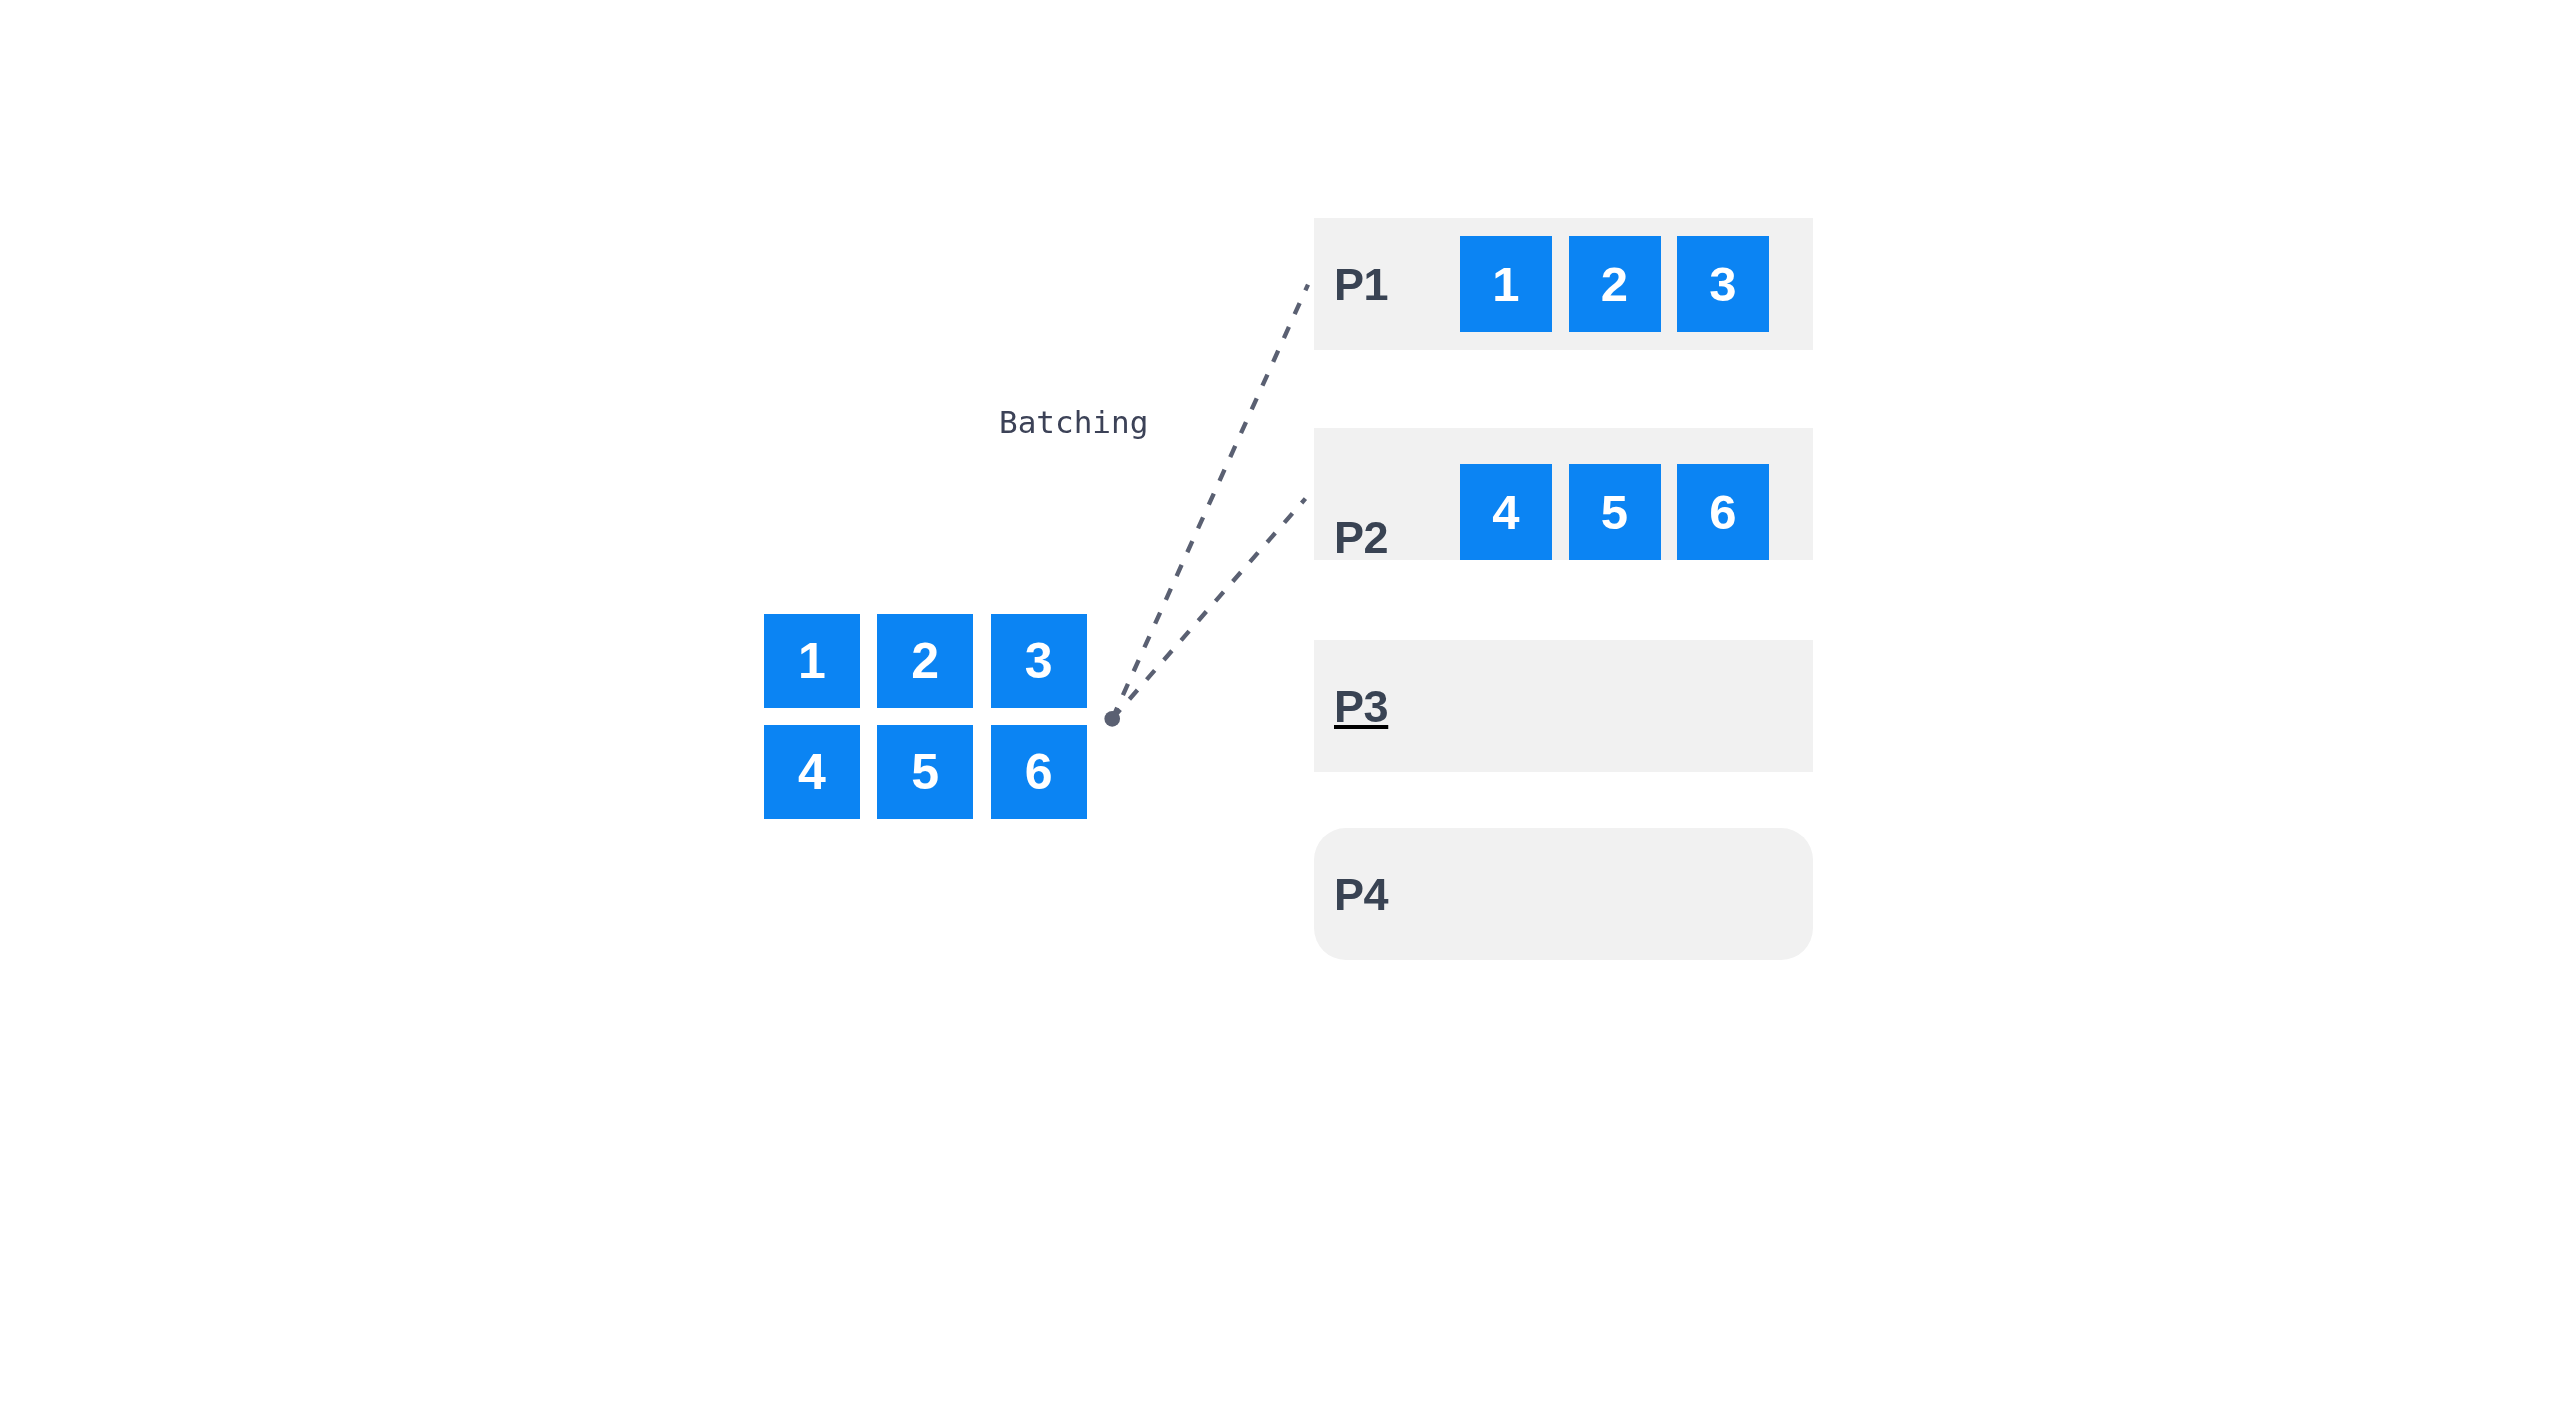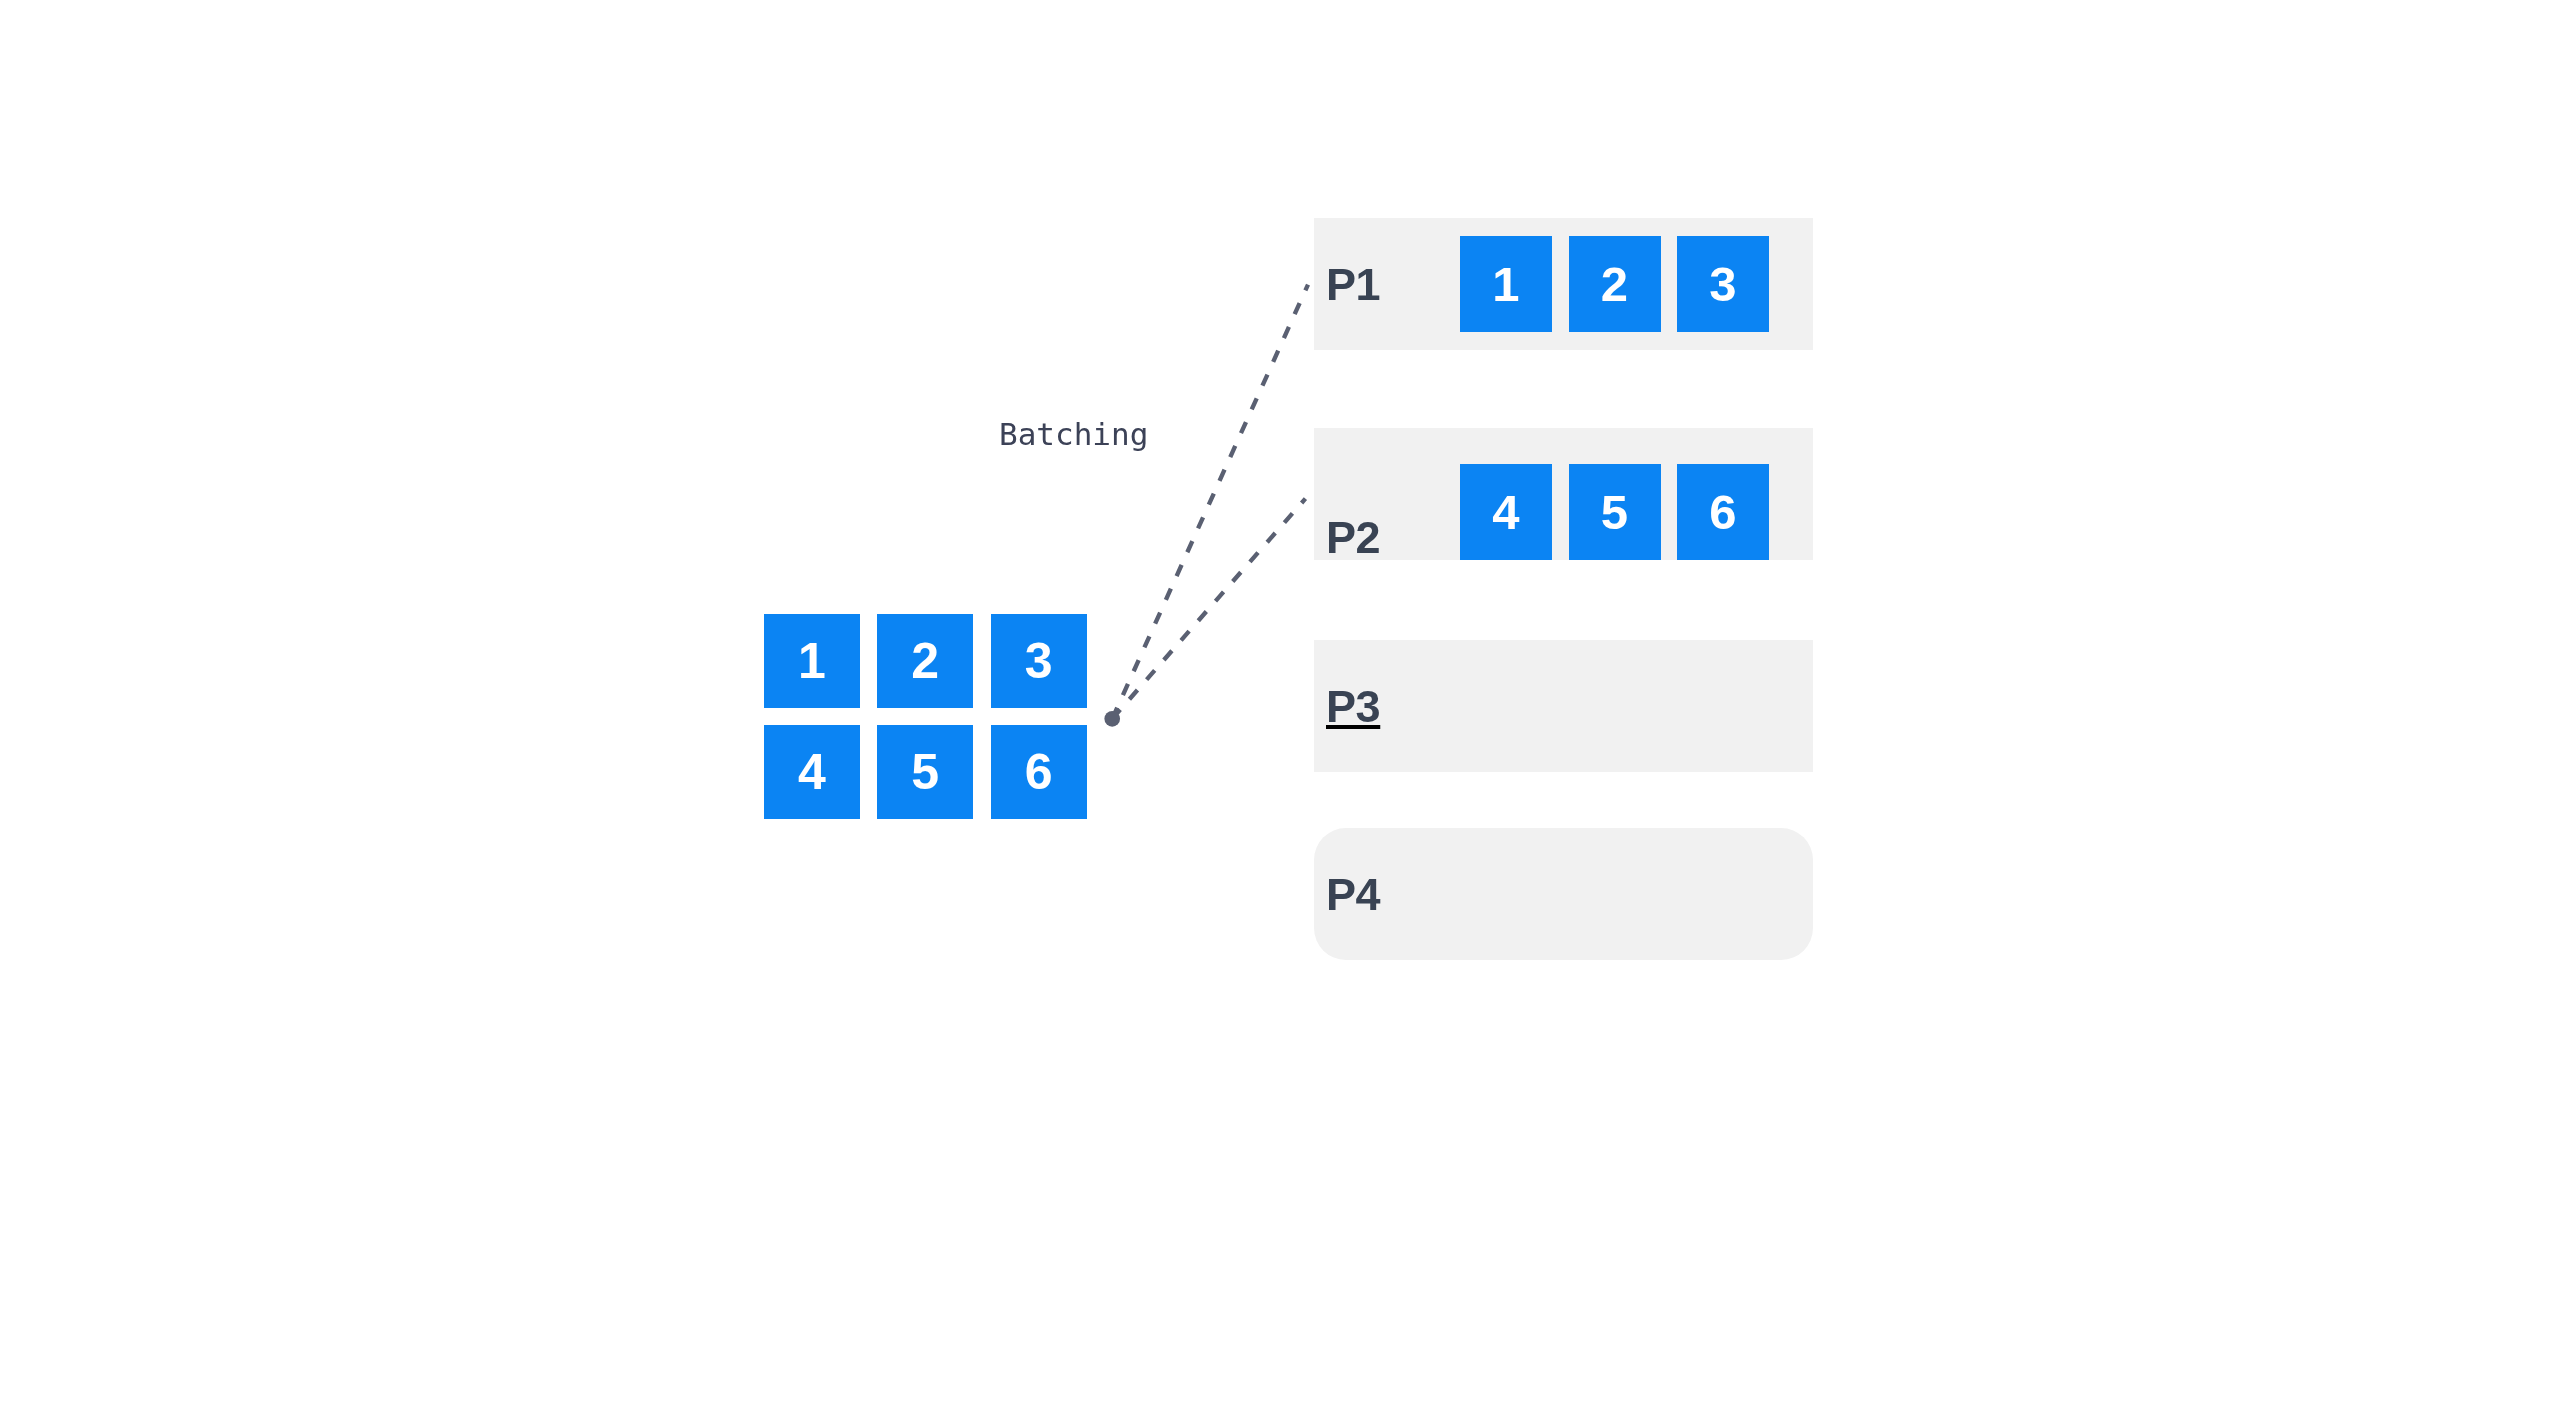--- a/index.html
+++ b/index.html
@@ -42,21 +42,21 @@
     align-items: center;
     justify-content: center;
     line-height: 1;
     letter-spacing: 0.4px;
   }
 
   
   #edge-label {
     position: absolute;
     left: 999px;
-    top: 416px;
+    top: 404px;
     font-family: "DejaVu Sans Mono", "Liberation Mono", monospace;
     font-size: 31px;
     color: #3c4257;
     white-space: nowrap;
     letter-spacing: 0px;
   }
 
   
   #edges {
     position: absolute;
@@ -72,21 +72,21 @@
     position: absolute;
     left: 1314px;
     width: 499px;
     height: 132px;
     background: #f1f1f1;
     display: flex;
     align-items: center;
   }
   .row-label {
     width: 146px;
-    padding-left: 12px;
+    padding-left: 20px;
     box-sizing: border-box;
     font-size: 45px;
     font-weight: 700;
     color: #394353;
     line-height: 1;
     letter-spacing: -0.4px;
   }
   .row-cells {
     display: flex;
     gap: 16.5px;

